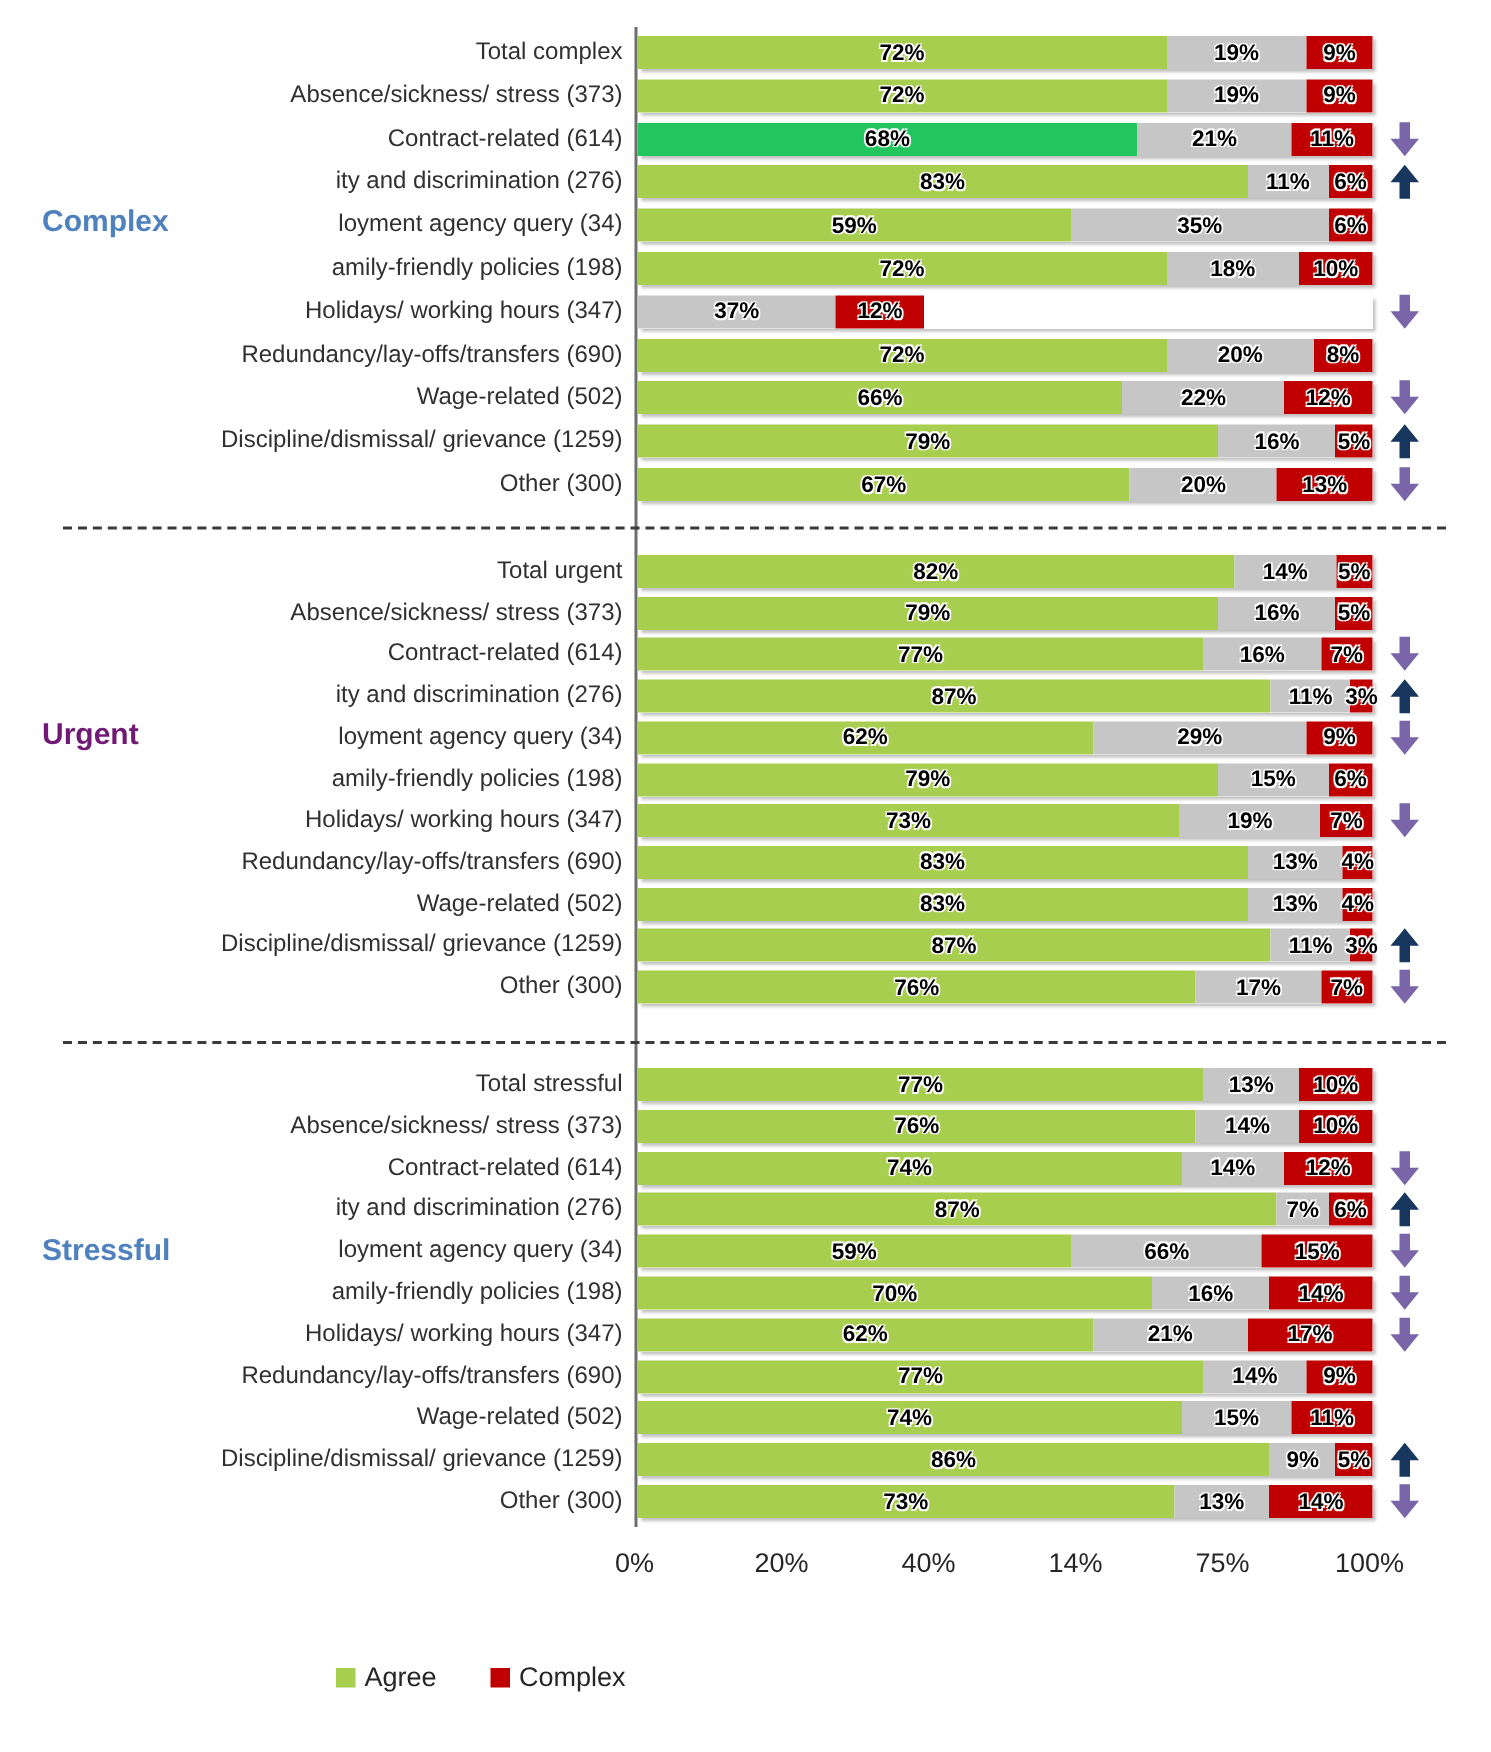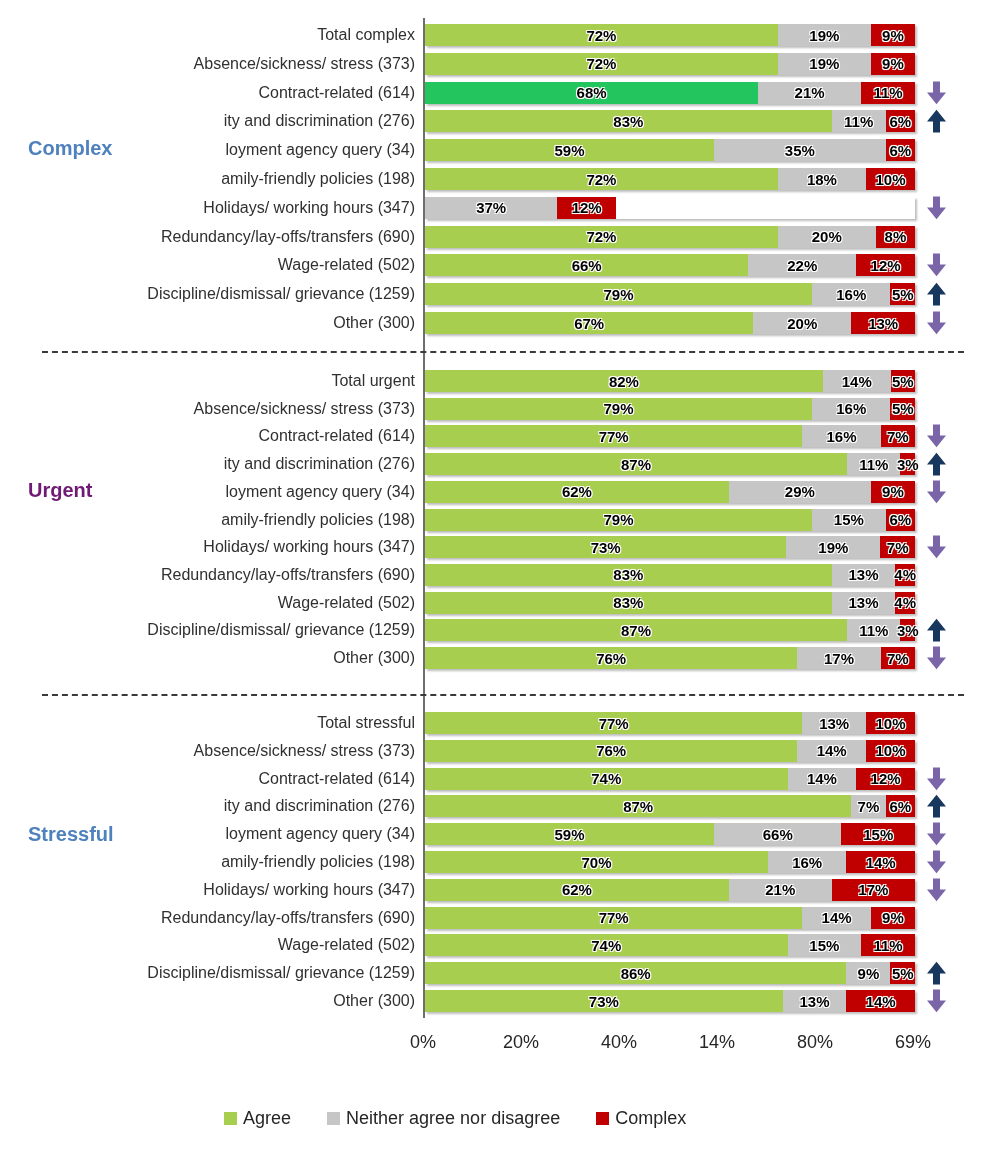--- a/index.html
+++ b/index.html
@@ -597,30 +597,26 @@
   <div id="sec-labels-root">
       <div class="sec-label" style="left: 28px; top: 136px; color: rgb(78, 129, 189);">Complex</div>
       <div class="sec-label" style="left: 28px; top: 478px; color: #701a75;">Urgent</div>
       <div class="sec-label" style="left: 28px; top: 822px; color: rgb(78, 129, 189);">Stressful</div>
     </div>
   <div id="xaxis-root">
       <div class="xtick" style="left: 387px; top: 1032px;">0%</div>
       <div class="xtick" style="left: 485px; top: 1032px;">20%</div>
       <div class="xtick" style="left: 583px; top: 1032px;">40%</div>
       <div class="xtick" style="left: 681px; top: 1032px;">14%</div>
-      <div class="xtick" style="left: 779px; top: 1032px;">80%</div>
-      <div class="xtick" style="left: 877px; top: 1032px;">69%</div>
+      <div class="xtick" style="left: 779px; top: 1032px;">75%</div>
+      <div class="xtick" style="left: 877px; top: 1032px;">100%</div>
     </div>
   <div id="legend" style="left:224px;top:1108px;">
       <div class="leg-item">
         <span class="leg-swatch" style="background: rgb(168, 206, 79);"></span>
         <span>Agree</span>
       </div>
       <div class="leg-item">
-        <span class="leg-swatch" style="background: rgb(198, 198, 198);"></span>
-        <span>Neither agree nor disagree</span>
-      </div>
-      <div class="leg-item">
         <span class="leg-swatch" style="background: rgb(192, 0, 0);"></span>
         <span>Complex</span>
       </div>
     </div>
 </div>
 
 </body></html>

